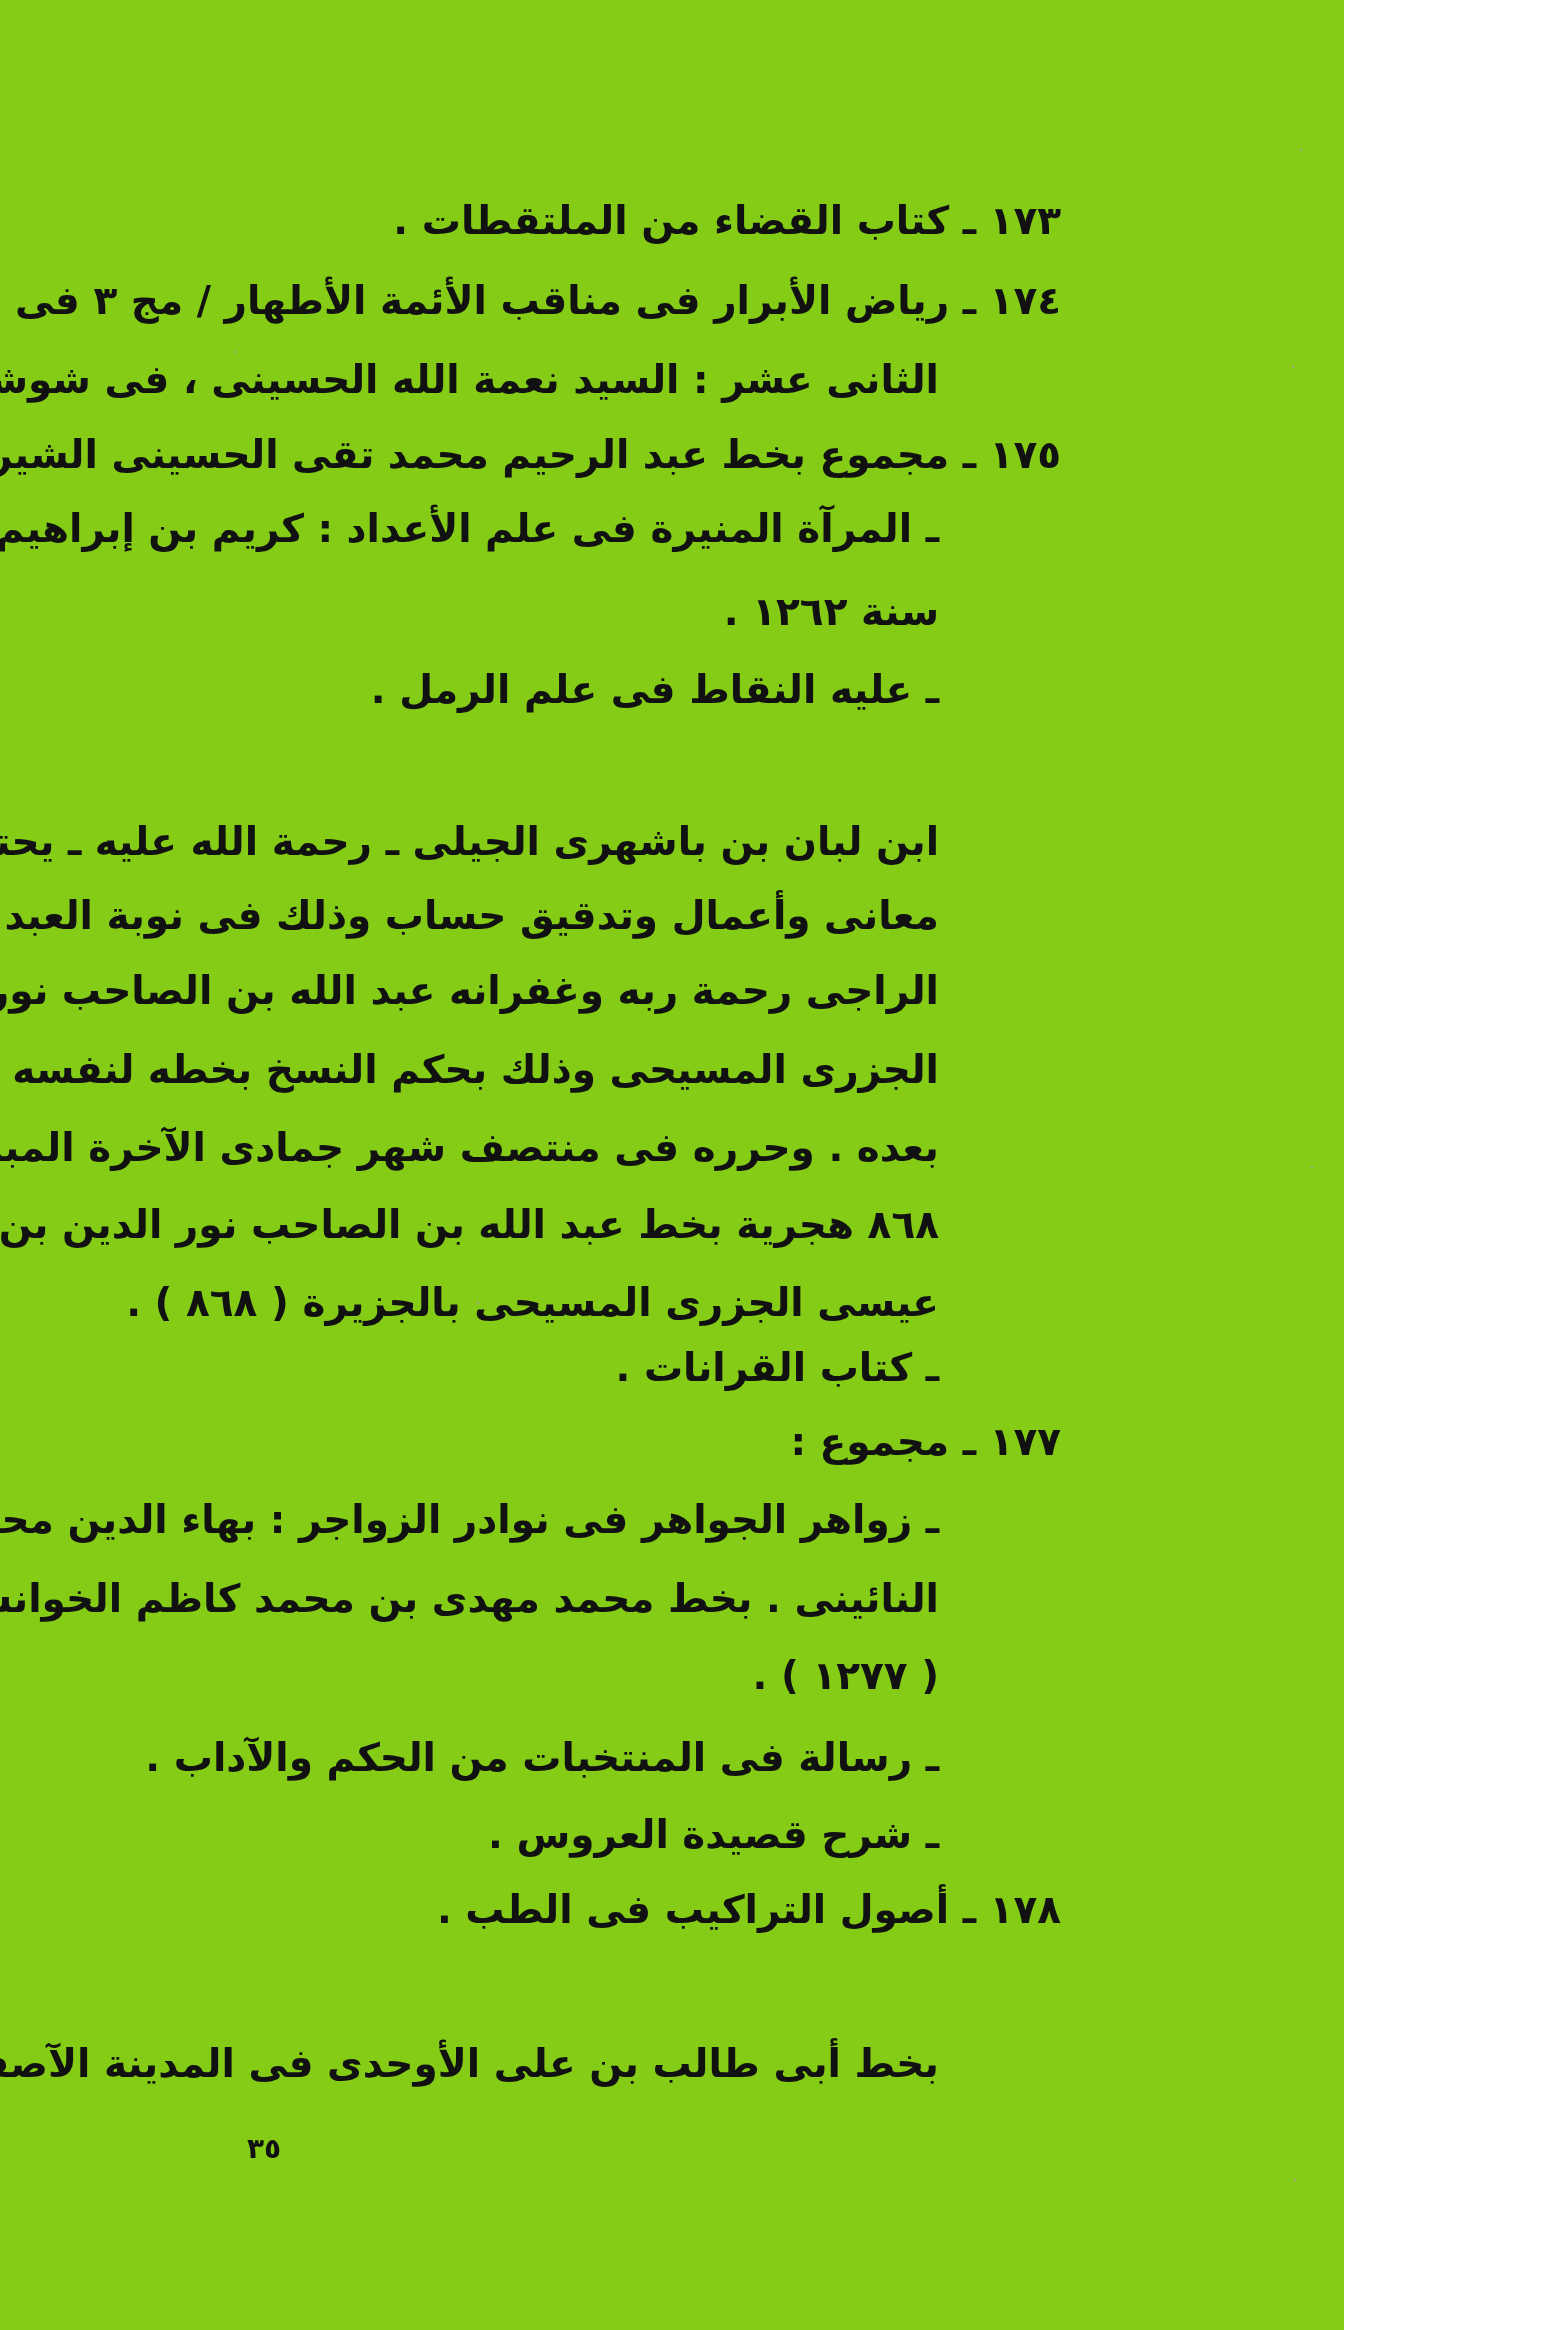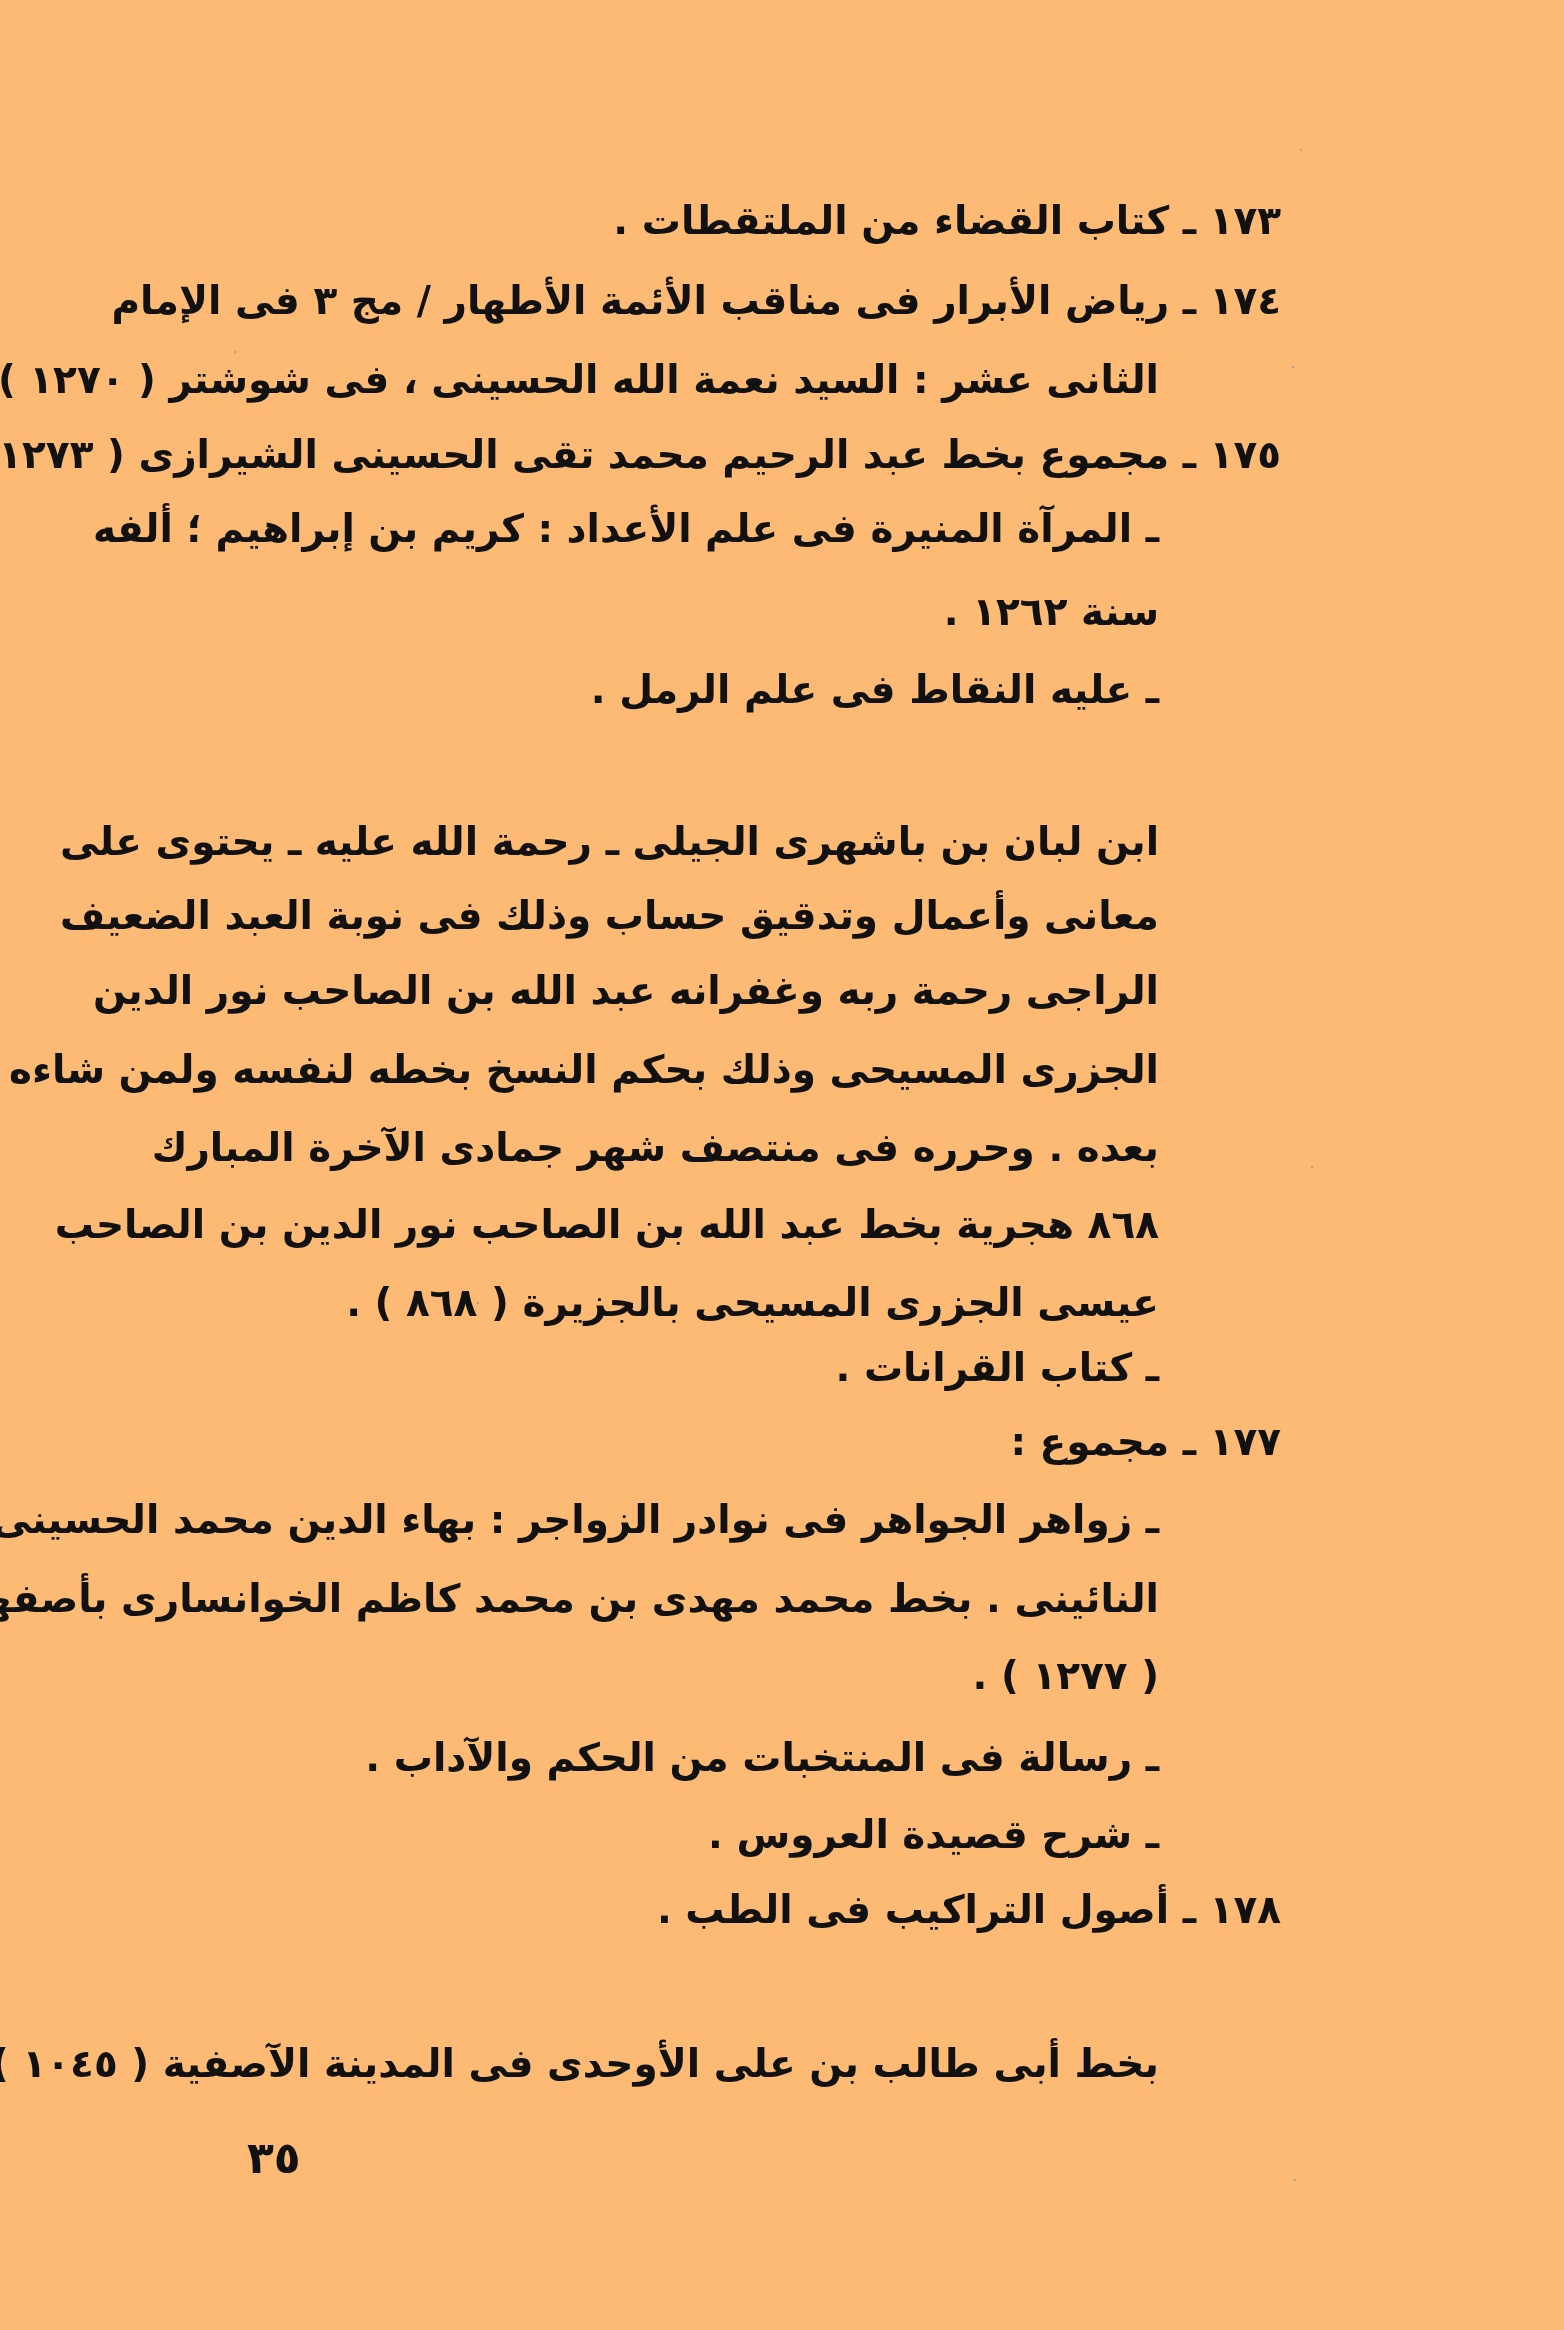--- a/index.html
+++ b/index.html
@@ -1,25 +1,25 @@
 <!DOCTYPE html>
 <html style="font-size:13.6px"><head>
 <meta charset="utf-8">
 <style>
   html, body { margin:0; padding:0; background:#ffffff; }
   body { width:1564px; height:2330px; position:relative; overflow:hidden;
          font-family: "DejaVu Sans", sans-serif; color:#111; }
-  .page { position:absolute; left:0; top:0; width:1564px; height:2330px; background:#fdba74; }
+  .page { position:absolute; left:0; top:0; width:1344px; height:2330px; background:#84cc16; }
   .line { position:absolute; direction:rtl; unicode-bidi:embed; white-space:nowrap;
           font-weight:bold; font-size:39px; line-height:51px; }
   .entry { right:283px; left:246px; text-align:justify; text-align-last:justify; }
   .entry-short { right:283px; }
   .cont { right:405px; left:246px; text-align:justify; text-align-last:justify; }
   .cont-short { right:405px; }
-  .pagenum { position:absolute; left:247px; top:2132px; font-size:44px; font-weight:bold; direction:rtl; }
+  .pagenum { position:absolute; left:247px; top:2132px; font-size:28px; font-weight:bold; direction:rtl; }
   .speck { position:absolute; width:1.7px; height:1.7px; background:#999; border-radius:0.9px; }
 </style>
 </head>
 <body>
 
 <div class="page">
 
   <div class="line entry-short" style="top:195px">١٧٣ ـ كتاب القضاء من الملتقطات .</div>
 
   <div class="line entry" style="top:275px">١٧٤ ـ رياض الأبرار فى مناقب الأئمة الأطهار / مج ٣ فى الإمام</div>

